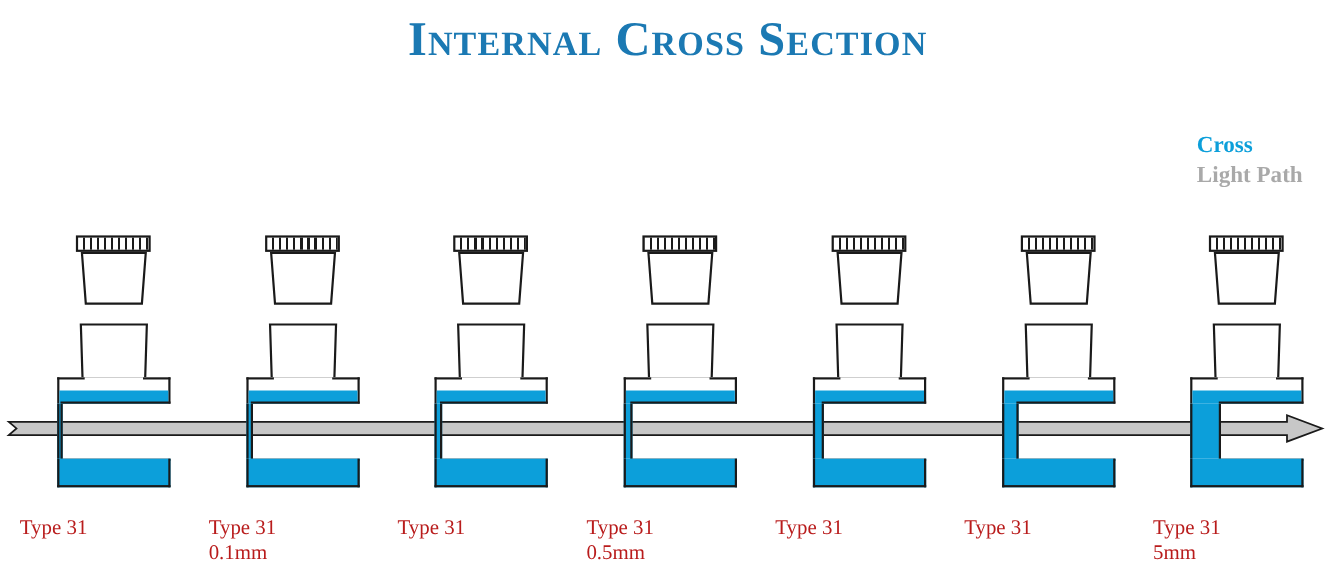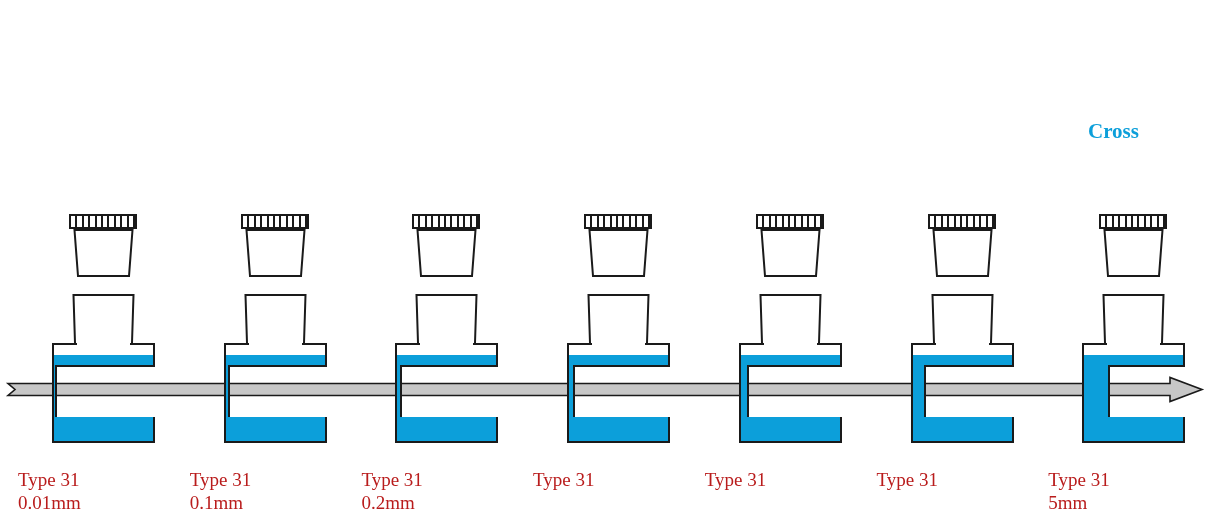--- a/index.html
+++ b/index.html
@@ -56,23 +56,25 @@
   .label{
     position:absolute;top:254px;left:-34px;width:171px;text-align:left;
     font-size:19px;line-height:23px;color:#b91c1c;
   }
 </style>
 </head>
 <body>
 
 <div id="stage">
 
+  <div class="title">Internal Cross Section</div>
 
   <div class="legend">
     <div class="sample">Cross</div>
+    <div class="lightpath">Light Path</div>
   </div>
 
   <svg class="arrow-svg" width="1214" height="532" viewBox="0 0 1214 532">
     <path d="M 8 383.5 L 1170 383.5 L 1170 377.5 L 1202 389.5 L 1170 401.5 L 1170 395.5 L 8 395.5 L 15 389.5 Z"></path>
   </svg>
 
   <div id="cuvettes">
       <div class="cuvette" style="left: 52px;">
     <div class="crown"></div>
     <svg class="capneck" width="103" height="119" viewBox="0 0 103 119">
@@ -82,21 +84,20 @@
     <div class="shoulder">
       <div class="shoulder-band"></div>
     </div>
     <div class="neck-cover"></div>
     <div class="notch-top-line" style="left: 3px; width: 100px;"></div>
     <div class="column" style="width: 5px;"></div>
     <div class="band-top-line" style="left: 3px; width: 100px;"></div>
     <div class="bottom-band"></div>
     <div class="label">
       <div class="type-label">Type 31</div>
-      <div class="size-label">0.01mm</div>
     </div>
   </div>
       <div class="cuvette" style="left: 223.7px;">
     <div class="crown"></div>
     <svg class="capneck" width="103" height="119" viewBox="0 0 103 119">
       <polygon points="22.5,3 80.5,3 77,49 26,49"></polygon>
       <path d="M 23 116 L 21.5 68 L 81.5 68 L 80 116"></path>
     </svg>
     <div class="shoulder">
       <div class="shoulder-band"></div>
@@ -120,39 +121,39 @@
     <div class="shoulder">
       <div class="shoulder-band"></div>
     </div>
     <div class="neck-cover"></div>
     <div class="notch-top-line" style="left: 5px; width: 98px;"></div>
     <div class="column" style="width: 7px;"></div>
     <div class="band-top-line" style="left: 5px; width: 98px;"></div>
     <div class="bottom-band"></div>
     <div class="label">
       <div class="type-label">Type 31</div>
-      <div class="size-label">0.2mm</div>
     </div>
   </div>
       <div class="cuvette" style="left: 567.1px;">
     <div class="crown"></div>
     <svg class="capneck" width="103" height="119" viewBox="0 0 103 119">
       <polygon points="22.5,3 80.5,3 77,49 26,49"></polygon>
       <path d="M 23 116 L 21.5 68 L 81.5 68 L 80 116"></path>
     </svg>
     <div class="shoulder">
       <div class="shoulder-band"></div>
     </div>
     <div class="neck-cover"></div>
     <div class="notch-top-line" style="left: 6px; width: 97px;"></div>
     <div class="column" style="width: 8px;"></div>
     <div class="band-top-line" style="left: 6px; width: 97px;"></div>
     <div class="bottom-band"></div>
     <div class="label">
       <div class="type-label">Type 31</div>
+      <div class="size-label">0.5mm</div>
     </div>
   </div>
       <div class="cuvette" style="left: 738.8px;">
     <div class="crown"></div>
     <svg class="capneck" width="103" height="119" viewBox="0 0 103 119">
       <polygon points="22.5,3 80.5,3 77,49 26,49"></polygon>
       <path d="M 23 116 L 21.5 68 L 81.5 68 L 80 116"></path>
     </svg>
     <div class="shoulder">
       <div class="shoulder-band"></div>

